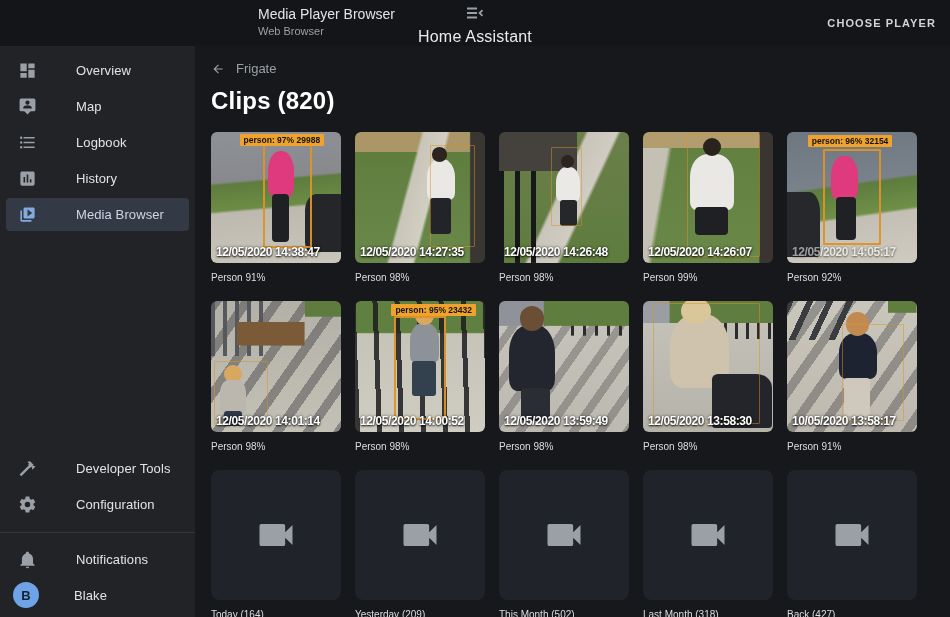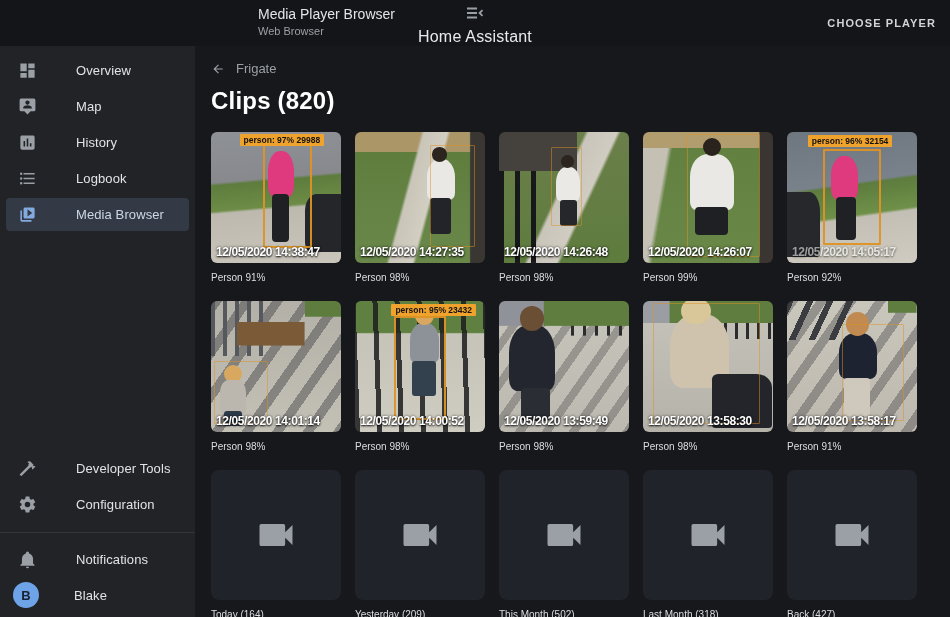--- a/index.html
+++ b/index.html
@@ -188,32 +188,32 @@
         <span class="ic">
             <svg viewBox="0 0 24 24">
               <path d="M20,2H4A2,2 0 0,0 2,4V16A2,2 0 0,0 4,18H8L12,22L16,18H20A2,2 0 0,0 22,16V4A2,2 0 0,0 20,2M12,4.3C13.5,4.3 14.7,5.5 14.7,7C14.7,8.5 13.5,9.7 12,9.7C10.5,9.7 9.3,8.5 9.3,7C9.3,5.5 10.5,4.3 12,4.3M17.4,14.6H6.6V13.25C6.6,11.45 10.2,10.55 12,10.55C13.8,10.55 17.4,11.45 17.4,13.25V14.6Z"></path>
             </svg>
           </span>
         <span class="lbl">Map</span>
       </div>
       <div class="side-item">
         <span class="ic">
             <svg viewBox="0 0 24 24">
+              <path d="M7,5H21V7H7V5M7,13V11H21V13H7M4,4.5A1.5,1.5 0 0,1 5.5,6A1.5,1.5 0 0,1 4,7.5A1.5,1.5 0 0,1 2.5,6A1.5,1.5 0 0,1 4,4.5M4,10.5A1.5,1.5 0 0,1 5.5,12A1.5,1.5 0 0,1 4,13.5A1.5,1.5 0 0,1 2.5,12A1.5,1.5 0 0,1 4,10.5M7,19V17H21V19H7M4,16.5A1.5,1.5 0 0,1 5.5,18A1.5,1.5 0 0,1 4,19.5A1.5,1.5 0 0,1 2.5,18A1.5,1.5 0 0,1 4,16.5Z"></path>
+            </svg>
+          </span>
+        <span class="lbl">Logbook</span>
+      </div>
+      <div class="side-item">
+        <span class="ic">
+            <svg viewBox="0 0 24 24">
               <path d="M19,3H5C3.9,3 3,3.9 3,5V19C3,20.1 3.9,21 5,21H19C20.1,21 21,20.1 21,19V5C21,3.9 20.1,3 19,3M9,17H7V10H9V17M13,17H11V7H13V17M17,17H15V13H17V17Z"></path>
             </svg>
           </span>
         <span class="lbl">History</span>
-      </div>
-      <div class="side-item">
-        <span class="ic">
-            <svg viewBox="0 0 24 24">
-              <path d="M7,5H21V7H7V5M7,13V11H21V13H7M4,4.5A1.5,1.5 0 0,1 5.5,6A1.5,1.5 0 0,1 4,7.5A1.5,1.5 0 0,1 2.5,6A1.5,1.5 0 0,1 4,4.5M4,10.5A1.5,1.5 0 0,1 5.5,12A1.5,1.5 0 0,1 4,13.5A1.5,1.5 0 0,1 2.5,12A1.5,1.5 0 0,1 4,10.5M7,19V17H21V19H7M4,16.5A1.5,1.5 0 0,1 5.5,18A1.5,1.5 0 0,1 4,19.5A1.5,1.5 0 0,1 2.5,18A1.5,1.5 0 0,1 4,16.5Z"></path>
-            </svg>
-          </span>
-        <span class="lbl">Logbook</span>
       </div>
       <div class="side-item selected">
         <span class="ic">
             <svg viewBox="0 0 24 24">
               <path d="M19,3H9C7.9,3 7,3.9 7,5V15C7,16.1 7.9,17 9,17H19C20.1,17 21,16.1 21,15V5C21,3.9 20.1,3 19,3M12,14.5V5.5L18,10L12,14.5M3,7V19C3,20.1 3.9,21 5,21H17V19H5V7H3Z"></path>
             </svg>
           </span>
         <span class="lbl">Media Browser</span>
       </div>
 
@@ -364,21 +364,21 @@
           </div>
           <div class="clip-label">Person 98%</div>
         </div>
 
         <div class="cell">
           <div class="thumb t10">
             <div class="deco dA"></div>
               <div class="deco dB"></div>
               <div class="deco dC"></div>
             <div class="bb faint b10"></div>
-            <div class="ts">12/05/2020 13:58:17</div>
+            <div class="ts">10/05/2020 13:58:17</div>
           </div>
           <div class="clip-label">Person 91%</div>
         </div>
 
         <div class="cell">
           <div class="tile">
               <svg viewBox="0 0 24 24">
                 <path d="M17,10.5V7A1,1 0 0,0 16,6H4A1,1 0 0,0 3,7V17A1,1 0 0,0 4,18H16A1,1 0 0,0 17,17V13.5L21,17.5V6.5L17,10.5Z"></path>
               </svg>
             </div>

